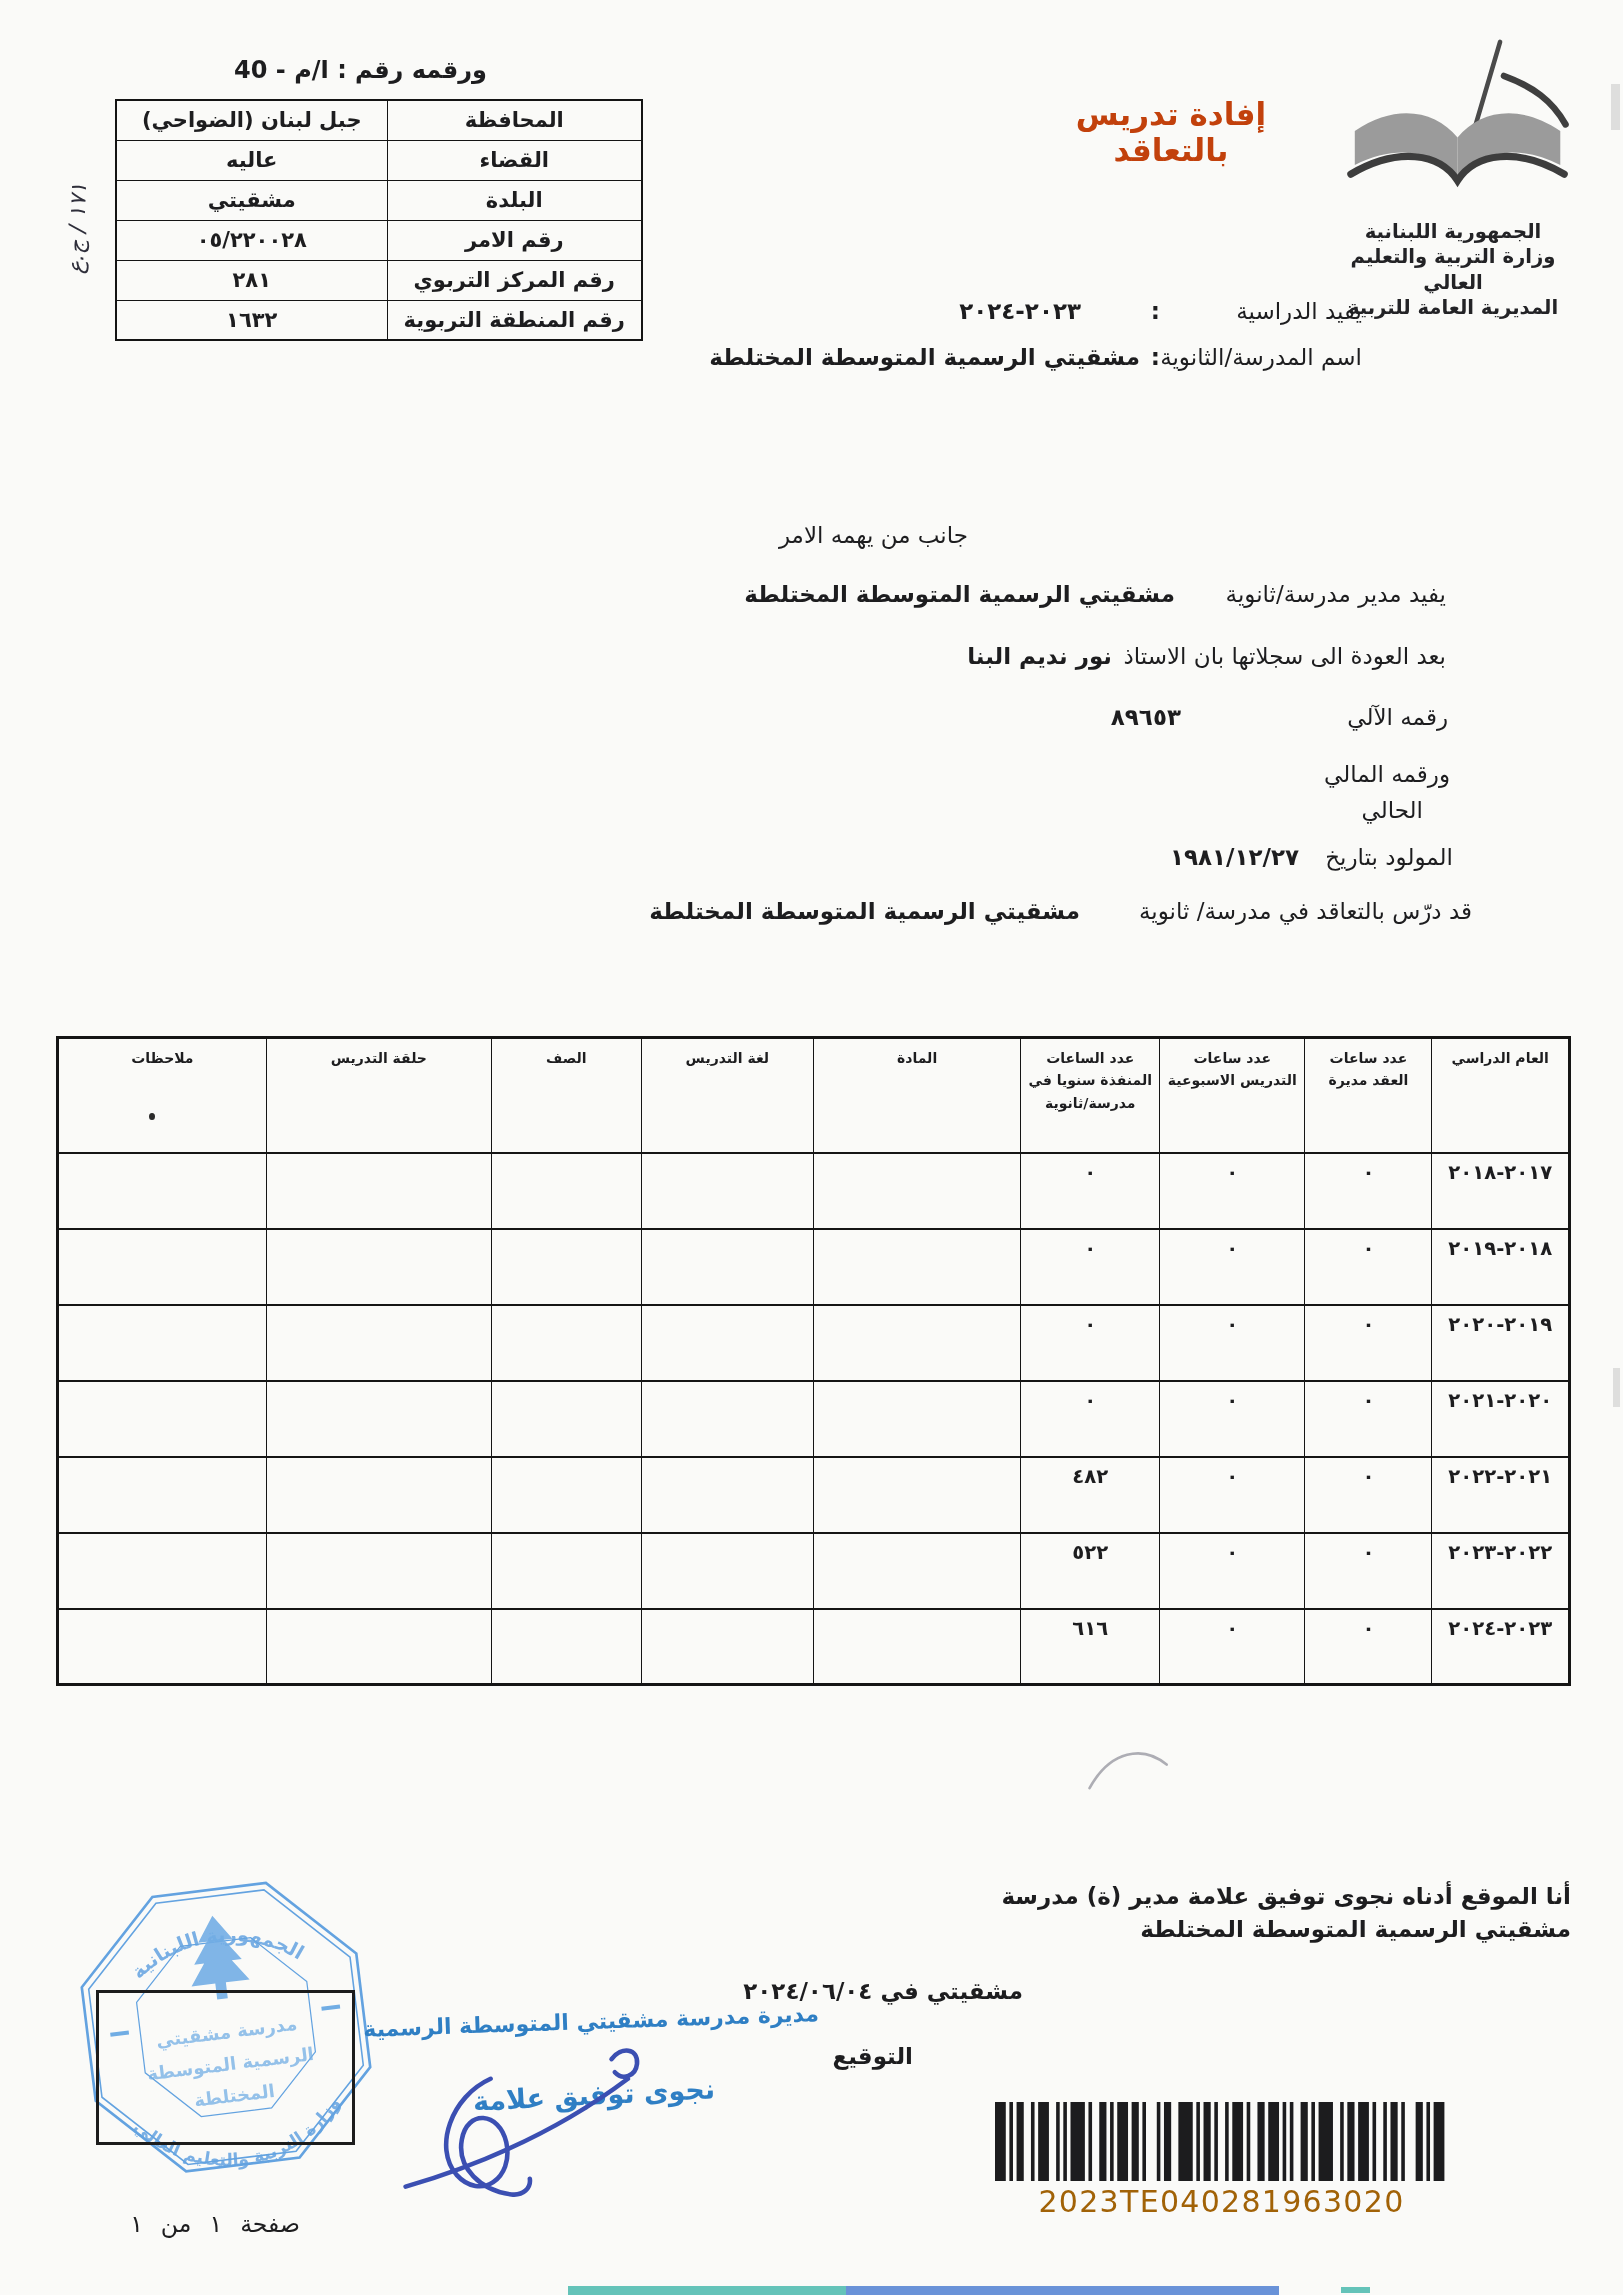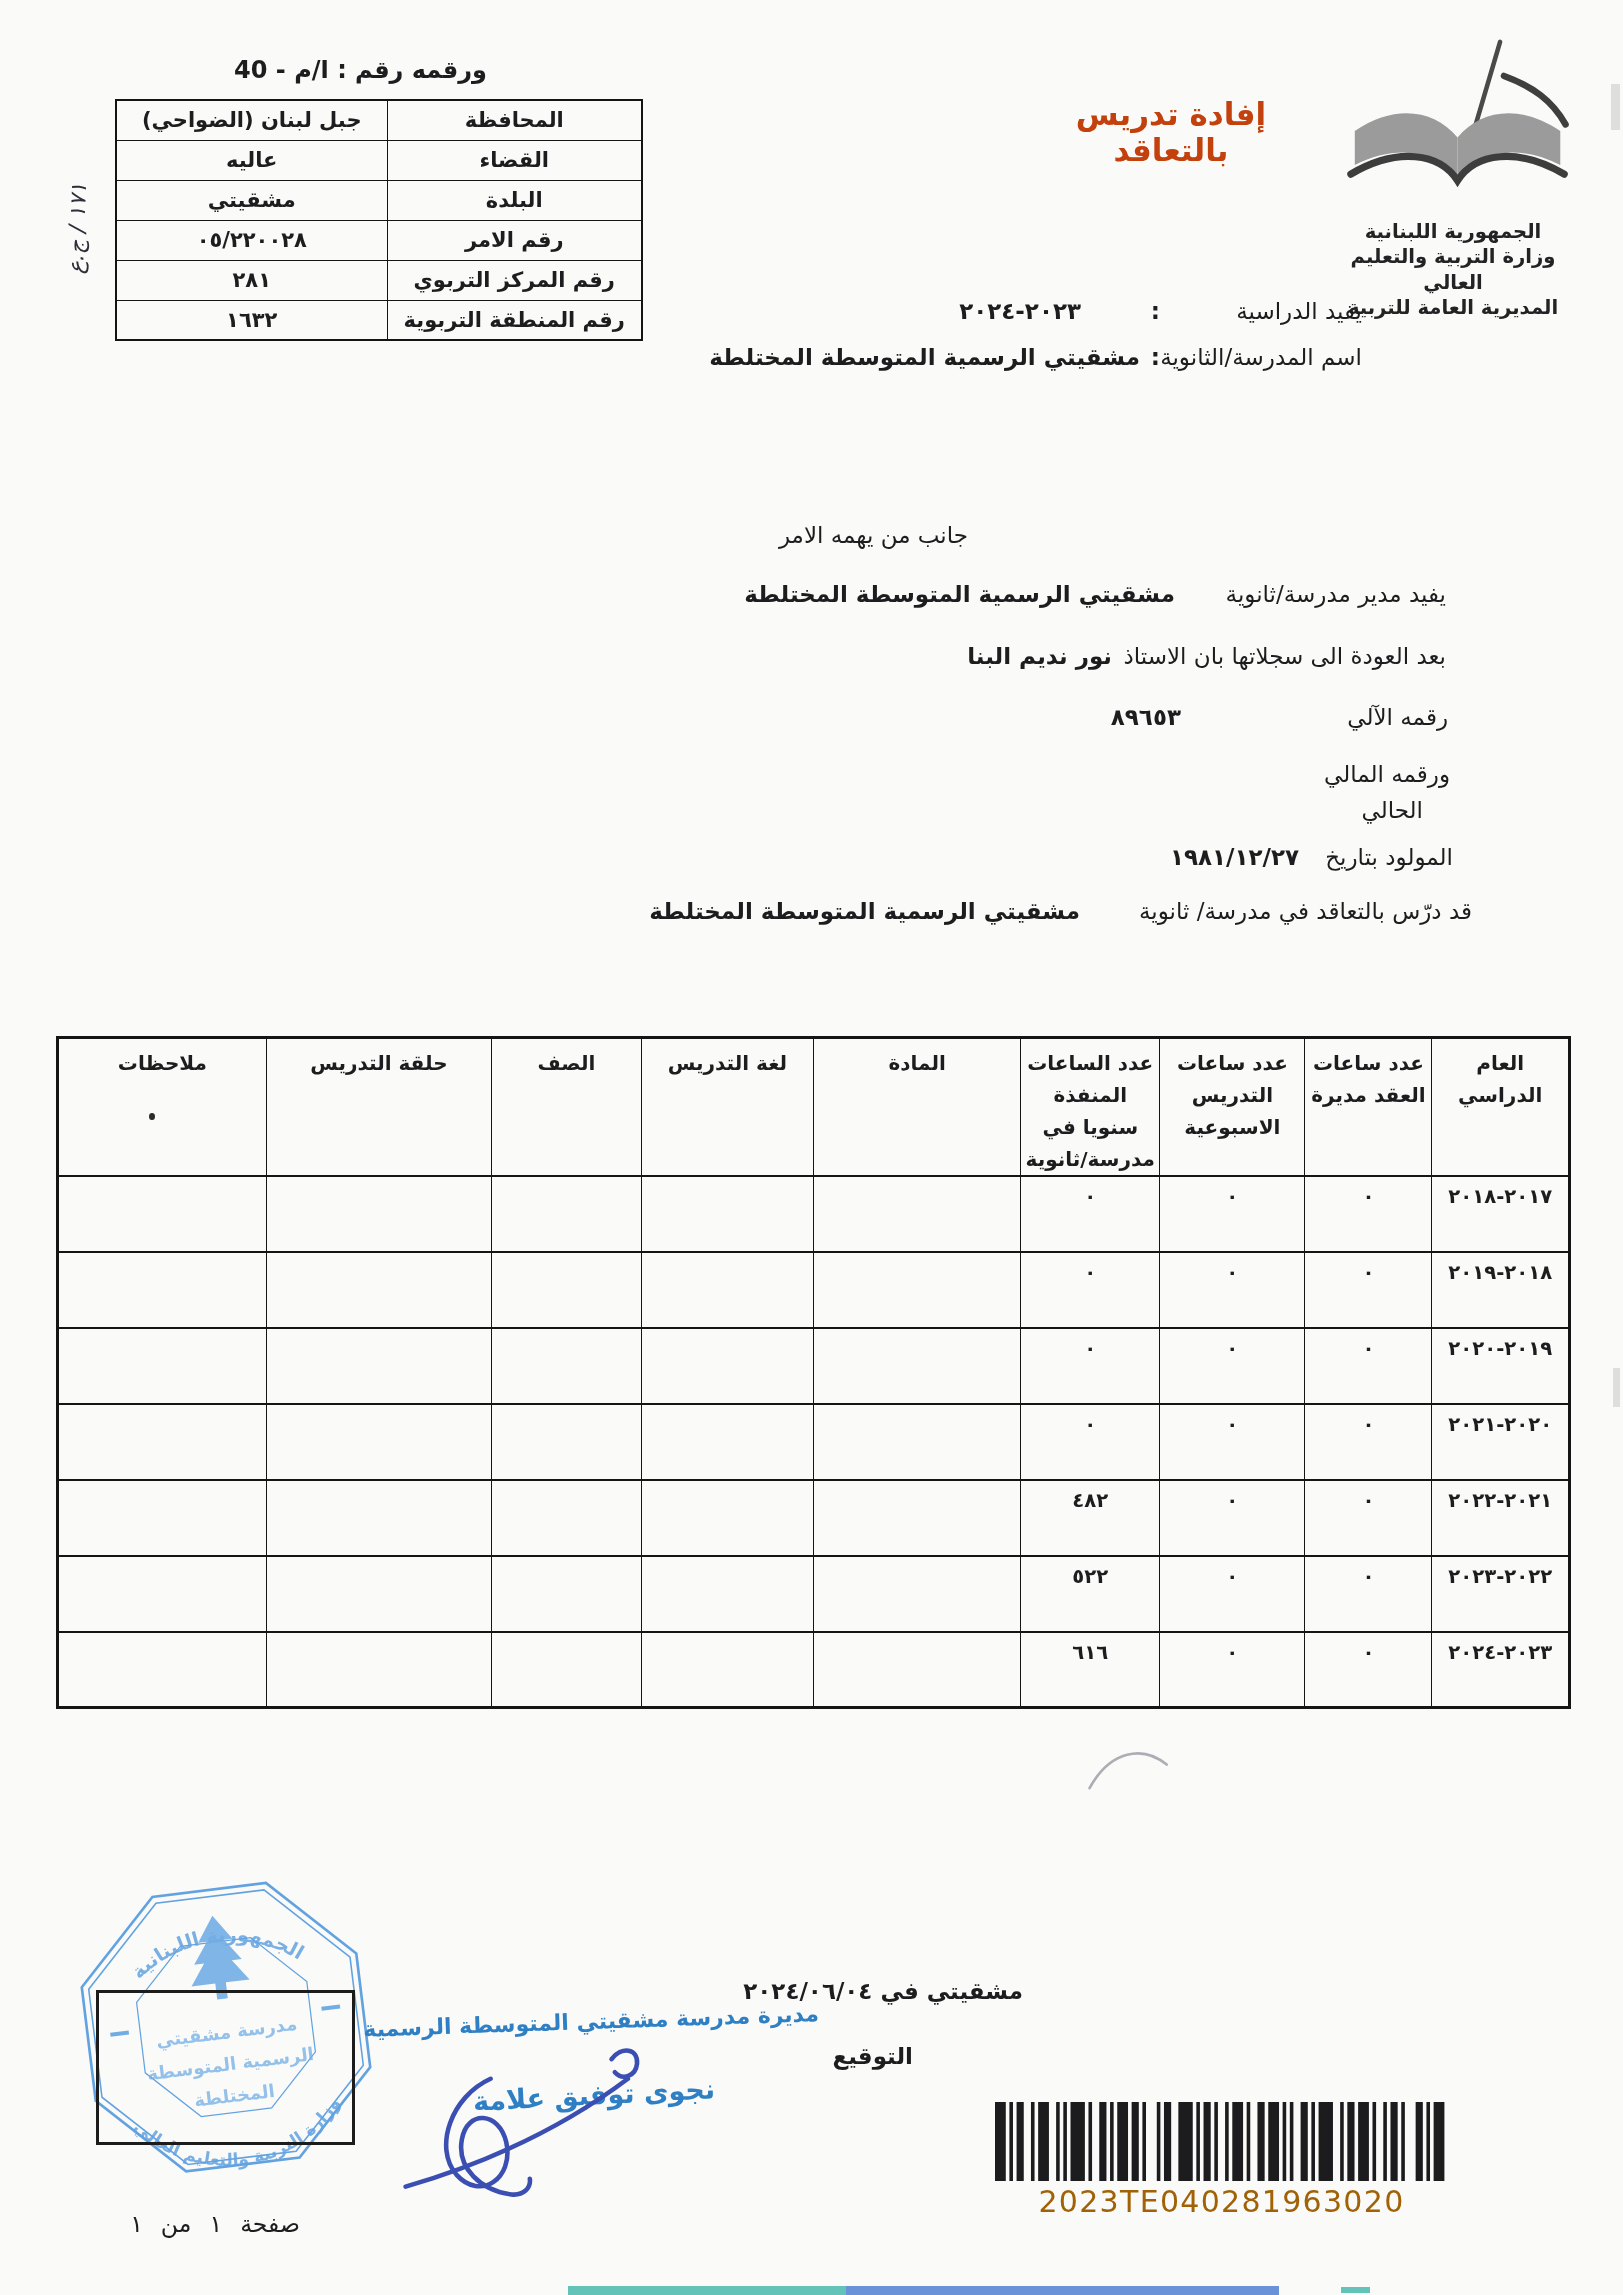--- a/index.html
+++ b/index.html
@@ -25,21 +25,21 @@
   .handwritten{left:-31px;top:216px;width:216px;text-align:center;font-size:22px;color:#2e2e3a;
                transform:rotate(-88deg);font-style:italic;letter-spacing:2px}
 
   .line-lbl{font-size:23px;white-space:nowrap}
   .line-val{font-size:23px;font-weight:bold;white-space:nowrap}
 
   
   #main-table{position:absolute;left:56px;top:1036px;width:1515px;border-collapse:collapse;
               border:3.3px solid #151515;direction:rtl;table-layout:fixed}
   #main-table th{border:1.3px solid #151515;border-top-width:2.6px;border-bottom-width:2.6px;
-                 height:115px;vertical-align:top;padding:7.9px 3.9px 0;font-size:20px;font-weight:bold;
+                 height:115px;vertical-align:top;padding:7.9px 3.9px 0;font-size:14px;font-weight:bold;
                  line-height:1.6;text-align:center}
   #main-table td{border:1.3px solid #151515;border-top-width:2.6px;border-bottom-width:2.6px;
                  height:76px;vertical-align:top;padding-top:7.9px;text-align:center;
                  font-size:19.6px;font-weight:bold}
 
   .declaration{right:52px;top:1880px;width:645px;font-size:23px;font-weight:bold;line-height:1.45;text-align:right}
   .place-date{right:600px;top:1978px;font-size:23px;font-weight:bold;white-space:nowrap}
   .sig-label{right:710px;top:2043px;font-size:23px;font-weight:bold}
   .stamp-title{left:416px;top:2008px;width:403px;font-size:22px;font-weight:bold;color:#2f7fc4;
                transform:rotate(-2deg);text-align:right;white-space:nowrap}
@@ -242,20 +242,21 @@
         </tr>
       </tbody>
     </table>
 
   <div class="abs ink-dot"></div>
 
   <svg class="abs" style="left:1083px;top:1741px;width:98px;height:59px" viewBox="0 0 150 90">
     <path d="M10 72 C 42 14 92 6 128 36" stroke="#9a9aa2" stroke-width="4" fill="none" opacity=".8" stroke-linecap="round"></path>
   </svg>
 
+  <div class="abs declaration">أنا الموقع أدناه نجوى توفيق علامة مدير (ة) مدرسة مشقيتي الرسمية المتوسطة المختلطة</div>
 
   <div class="abs place-date">مشقيتي في ٢٠٢٤/٠٦/٠٤</div>
 
   <div class="abs sig-label">التوقيع</div>
 
   <svg class="abs" style="left:71px;top:1851px;width:310px;height:359px;opacity:.88" viewBox="0 0 460 540">
     <g transform="rotate(-7 230 265)" stroke="#4f97dd" fill="none">
       <polygon points="438,179 316,57 144,57 22,179 22,351 144,473 316,473 438,351" stroke-width="4"></polygon>
       <g transform="translate(230 265) scale(0.952) translate(-230 -265)">
         <polygon points="438,179 316,57 144,57 22,179 22,351 144,473 316,473 438,351" stroke-width="2.5"></polygon>

